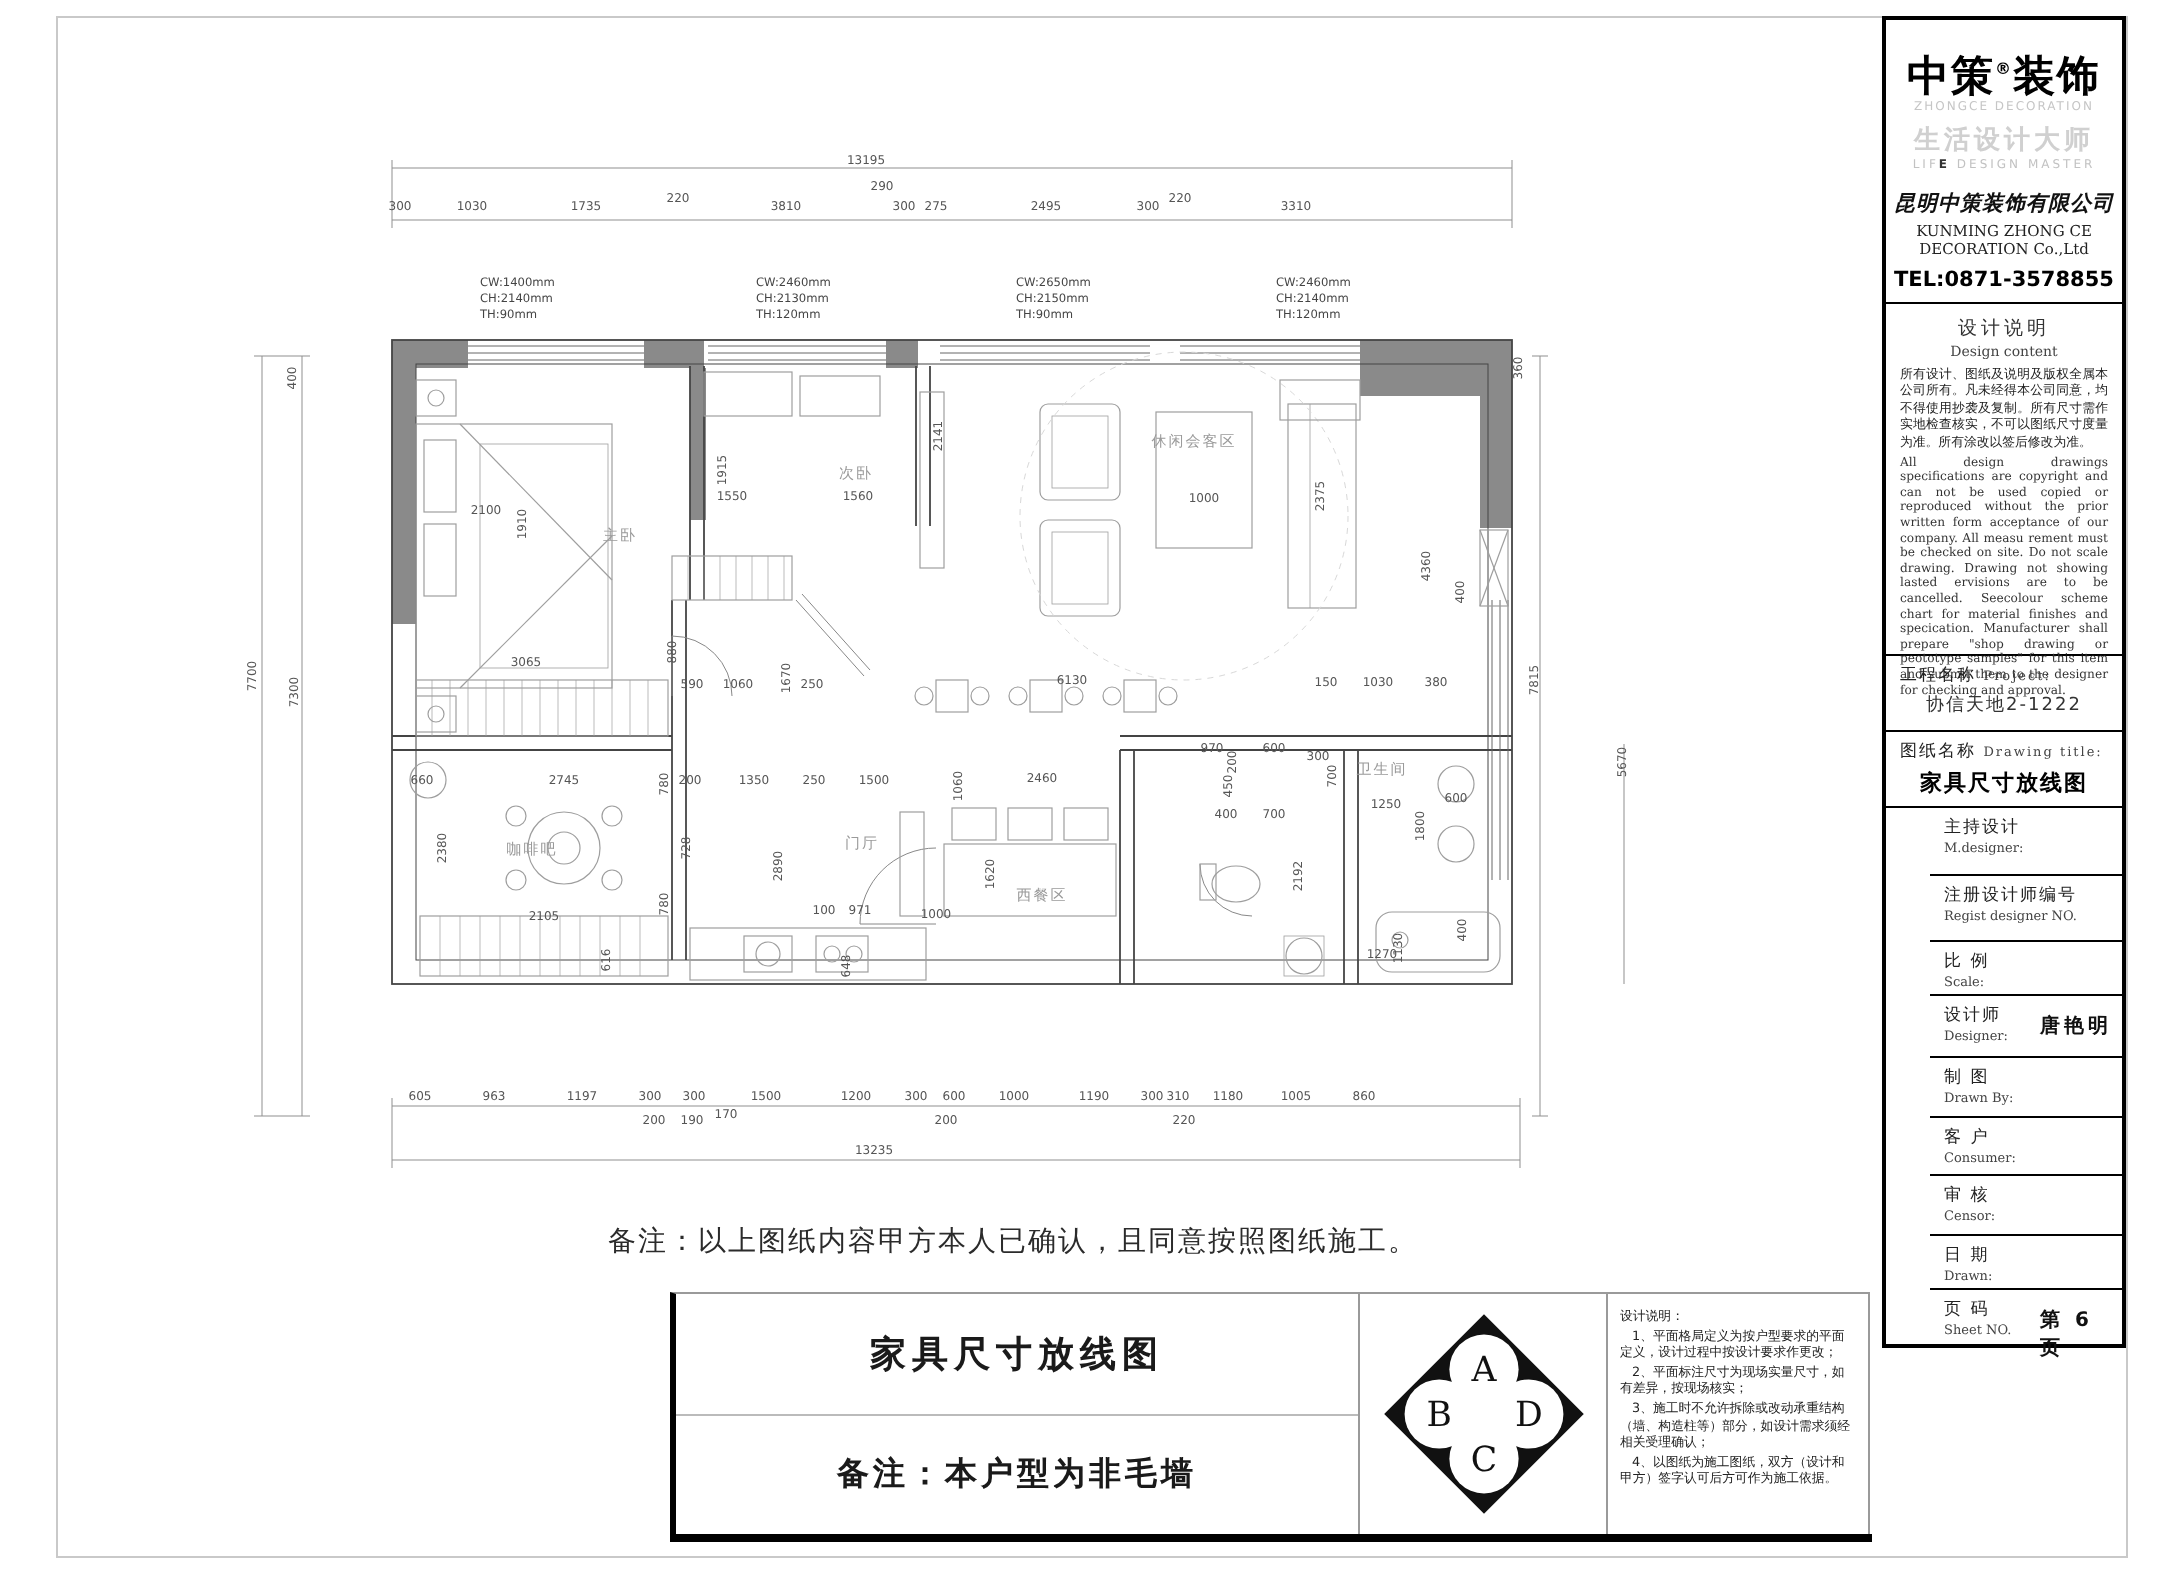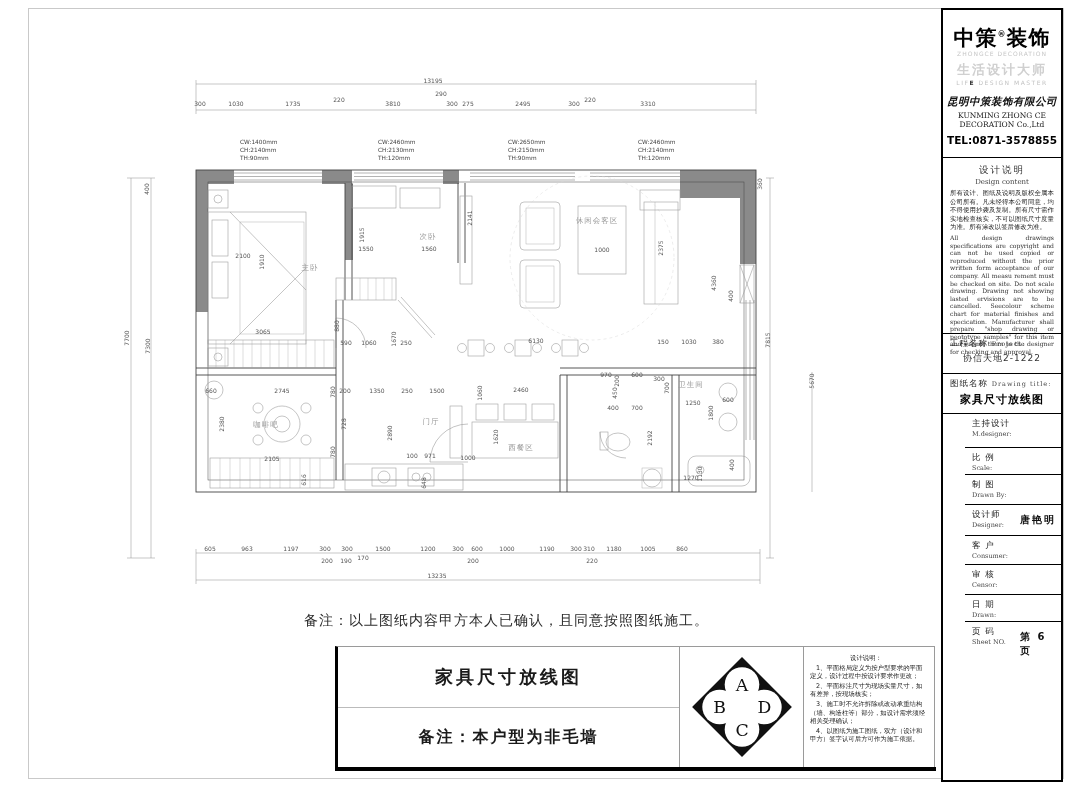--- a/index.html
+++ b/index.html
@@ -17,26 +17,26 @@
   #confirm-note{position:absolute;left:304px;top:612px;font-size:14px;color:#2b2b2b;letter-spacing:1px;}
   
   #bottom-band{position:absolute;left:335px;top:646px;height:122px;display:flex;}
   #bottom-band .box{border:1px solid #9a9a9a;background:#fff;box-sizing:border-box;}
   #title-box{width:345px;display:flex;flex-direction:column;border-left:3px solid #000 !important;}
   #title-box .row{flex:1;display:flex;align-items:center;justify-content:center;}
   #title-box .row1{border-bottom:1px solid #bbb;font-size:18px;font-weight:600;letter-spacing:3px;color:#1a1a1a;}
   #title-box .row2{font-size:16px;font-weight:600;letter-spacing:2px;color:#1a1a1a;}
   #compass-box{width:125px;margin-left:-1px;display:flex;align-items:center;justify-content:center;}
   #notes-box{width:132px;margin-left:-1px;padding:7px 6px;font-size:6.4px;line-height:8.6px;color:#222;}
-  #notes-box .nt{margin-bottom:1px;margin-left:40px;}
+  #notes-box .nt{margin-bottom:1px;}
   #notes-box p{margin:0 0 1px 0;text-indent:6px;}
   #thick-bottom{position:absolute;left:335px;top:767px;width:601px;height:4px;background:#000;}
   .compass-letter{font-family:"DejaVu Serif","Liberation Serif",serif;font-size:17px;fill:#111;}
   
-  #tb{position:absolute;left:941px;top:8px;width:122px;height:774px;border:2px solid #000;
+  #tb{position:absolute;left:941px;top:8px;width:122px;height:666px;border:2px solid #000;
       box-sizing:border-box;display:flex;flex-direction:column;background:#fff;}
   .tb-sec{border-bottom:1.5px solid #000;box-sizing:border-box;position:relative;}
   .tb-sec:last-child{border-bottom:none;}
   .c{text-align:center;}
   #tb-logo{height:148px;padding-top:14px;}
   .brand{font-size:21px;font-weight:800;letter-spacing:1px;color:#000;line-height:22px;}
   .brand sup{font-size:8px;}
   .logo-sub{font-size:6px;color:#c6c6c6;letter-spacing:1px;margin-top:1px;}
   .slogan-cn{font-size:13px;font-weight:700;color:#d0d0d0;letter-spacing:2px;margin-top:4px;}
   .slogan-en{font-size:6px;color:#c2c2c2;letter-spacing:1.5px;}
@@ -396,33 +396,37 @@
     </div>
     <div id="tb-drawing" class="tb-sec">
       <div class="tb-field-label"><span>图纸名称</span> <span class="tb-field-en" style="padding:0">Drawing title:</span></div>
       <div class="draw-value c">家具尺寸放线图</div>
     </div>
     <div id="tb-fields" style="display:flex;flex-direction:column;flex:1;padding-left:22px;">
         <div class="tb-sec fld" style="height: 34px;">
           <div class="tb-field-label">主持设计</div>
           <div class="tb-field-en">M.designer:</div>
         </div>
+        <div class="tb-sec fld" style="height: 33px;">
+          <div class="tb-field-label">注册设计师编号</div>
+          <div class="tb-field-en">Regist designer NO.</div>
+        </div>
         <div class="tb-sec fld" style="height: 27px;">
           <div class="tb-field-label">比 例</div>
           <div class="tb-field-en">Scale:</div>
-        </div>
-        <div class="tb-sec fld" style="height: 30px;">
-          <div class="tb-field-label">制 图</div>
-          <div class="tb-field-en">Drawn By:</div>
         </div>
         <div class="tb-sec fld" style="height: 31px;">
           <div class="tb-field-label">设计师</div>
           <div class="tb-field-en">Designer:</div>
           <div class="val">唐艳明</div>
         </div>
+        <div class="tb-sec fld" style="height: 30px;">
+          <div class="tb-field-label">制 图</div>
+          <div class="tb-field-en">Drawn By:</div>
+        </div>
         <div class="tb-sec fld" style="height: 29px;">
           <div class="tb-field-label">客 户</div>
           <div class="tb-field-en">Consumer:</div>
         </div>
         <div class="tb-sec fld" style="height: 30px;">
           <div class="tb-field-label">审 核</div>
           <div class="tb-field-en">Censor:</div>
         </div>
         <div class="tb-sec fld" style="height: 27px;">
           <div class="tb-field-label">日 期</div>

